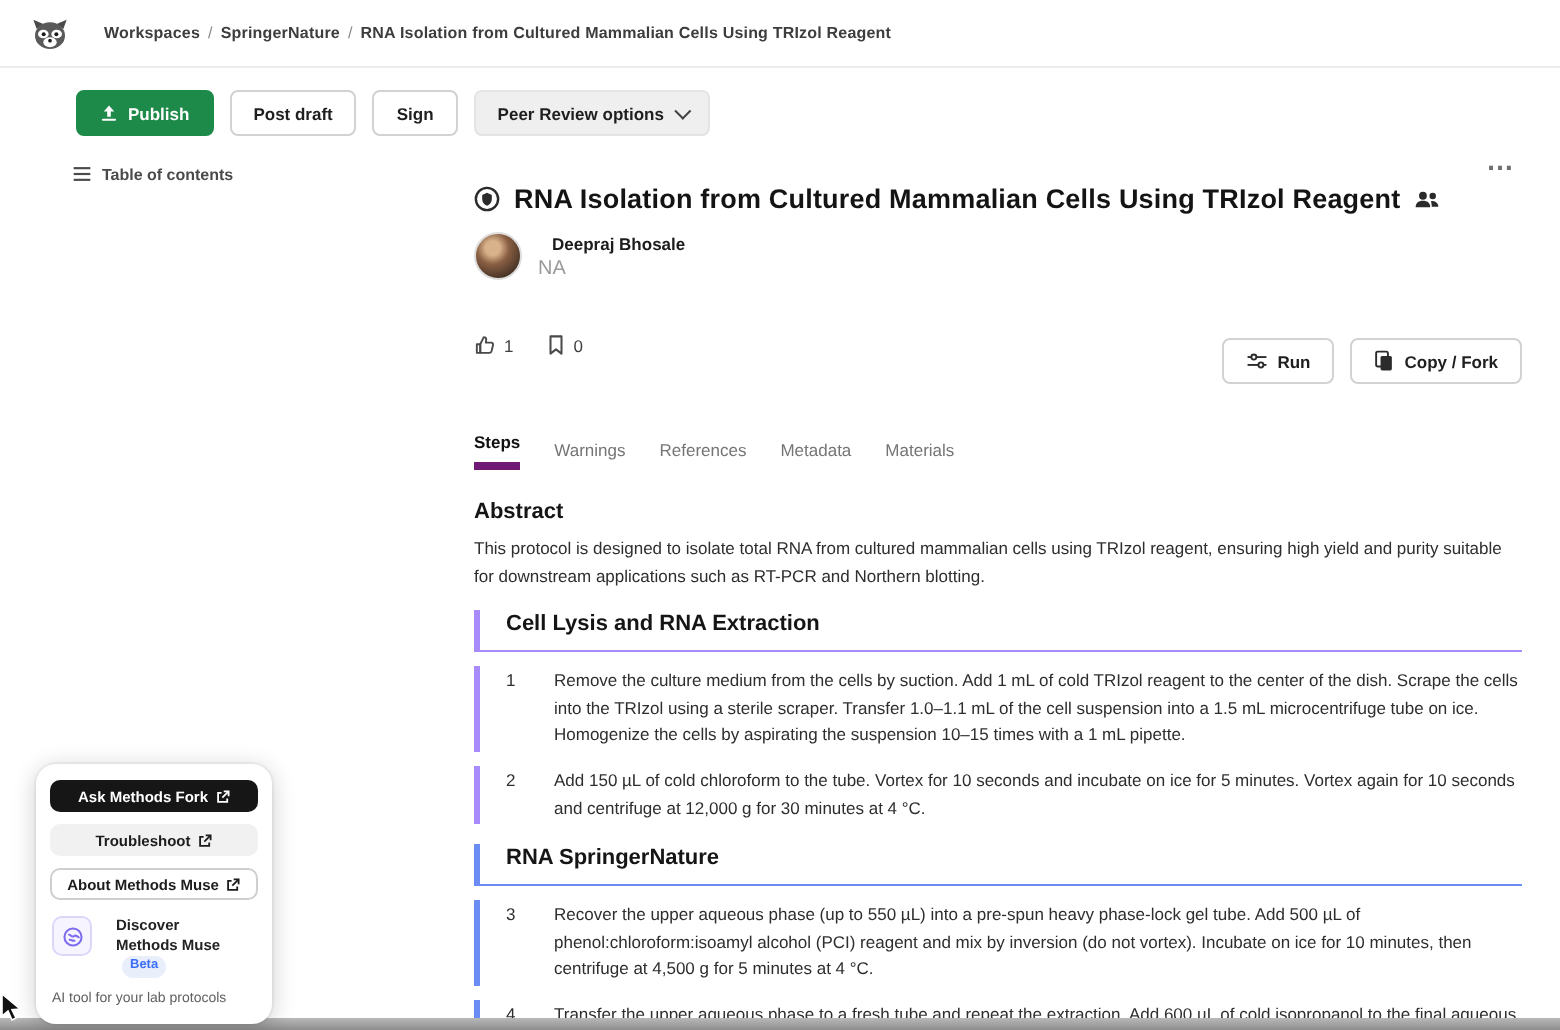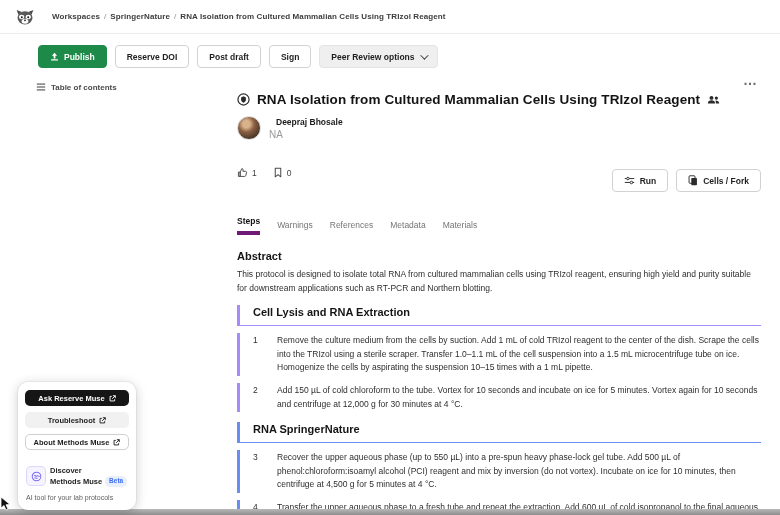--- a/index.html
+++ b/index.html
@@ -60,21 +60,21 @@
   .acc-blue { border-color:#6b8cf2; }
 
   
   .muse { position:absolute; left:18px; top:382px; width:118px; background:#fff; border-radius:10px;
     box-shadow:0 2px 12px rgba(0,0,0,.20), 0 0 0 1px rgba(0,0,0,.04); padding:8px 7px 7px; display:flex; flex-direction:column; gap:6px; z-index:5; }
   .muse-btn { height:16px; border-radius:5px; display:flex; align-items:center; justify-content:center; gap:4px;
     font-size:7.5px; font-weight:700; cursor:pointer; border:1px solid transparent; }
   .muse-ask { background:#161616; color:#fff; }
   .muse-trouble { background:#f1f1f1; color:#1d1d1d; }
   .muse-about { background:#fff; color:#1d1d1d; border-color:#cfcfcf; }
-  .muse-discover { display:flex; align-items:flex-start; gap:4px; padding:2px 1px 0; cursor:pointer;margin-top:8px; }
+  .muse-discover { display:flex; align-items:flex-start; gap:12px; padding:2px 1px 0; cursor:pointer; }
   .muse-ico { width:20px; height:20px; flex:none; border:1px solid #ddd6fb; background:#f6f4ff; border-radius:5px;
     display:flex; align-items:center; justify-content:center; }
   .muse-dis-text { font-size:7.5px; font-weight:700; color:#232323; line-height:1.35; }
   .beta { display:inline-block; font-size:6.5px; font-weight:700; color:#3b6ef6; background:#e9eefb;
     border-radius:6px; padding:1px 4px; margin-left:3px; vertical-align:1px; }
   .muse-caption { font-size:7px; color:#606060; padding:1px 1px 2px; }
 
   
   .bottom-strip { position:absolute; left:0; right:0; bottom:0; height:6px;
     background:linear-gradient(#b9b9b9,#8d8d8d); }
@@ -110,23 +110,20 @@
 
 <div class="toolbar">
   <button class="btn btn-publish">
     <span>
       <svg width="9" height="9" viewBox="0 0 12 12">
           <path d="M6 1 L2.5 5 H4.8 V8.5 H7.2 V5 H9.5 Z" fill="#fff"></path>
           <path d="M2 10.5 H10" stroke="#fff" stroke-width="1.4" stroke-linecap="round"></path>
         </svg>
     </span>
     <span>Publish</span>
-  </button>
-  <button class="btn">
-    <span>Reserve DOI</span>
   </button>
   <button class="btn">
     <span>Post draft</span>
   </button>
   <button class="btn">
     <span>Sign</span>
   </button>
   <button class="btn btn-gray">
     <span>Peer Review options</span>
     <span class="chev"></span>
@@ -208,21 +205,21 @@
         </span>
         <span>Run</span>
       </button>
       <button class="btn">
         <span>
           <svg width="10" height="11" viewBox="0 0 12 14">
               <rect x="1" y="1" width="7.5" height="9.5" rx="1" fill="none" stroke="#2b2b2b" stroke-width="1.2"></rect>
               <rect x="3.8" y="3.8" width="7.2" height="9.2" rx="1" fill="#2b2b2b"></rect>
             </svg>
         </span>
-        <span>Cells / Fork</span>
+        <span>Copy / Fork</span>
       </button>
     </div>
   </div>
 
   <div class="tabs">
     <div class="tab active">Steps</div>
     <div class="tab">Warnings</div>
     <div class="tab">References</div>
     <div class="tab">Metadata</div>
     <div class="tab">Materials</div>
@@ -253,21 +250,21 @@
     </div>
     <div class="step acc-blue">
       <div class="step-num">4</div>
       <div class="step-text">Transfer the upper aqueous phase to a fresh tube and repeat the extraction. Add 600 µL of cold isopropanol to the final aqueous phase, invert several times, and incubate at -20 °C for 1 hour.</div>
     </div>
   </div>
 </div>
 
 <div class="muse">
   <div class="muse-btn muse-ask">
-    <span>Ask Reserve Muse</span>
+    <span>Ask Methods Fork</span>
     <span>
       <svg width="7" height="7" viewBox="0 0 10 10" fill="none" stroke="#fff" stroke-width="1.3">
           <path d="M4 2 H1.5 V8.5 H8 V6"></path>
           <path d="M5.5 1 H9 V4.5"></path>
           <path d="M9 1 L4.5 5.5"></path>
         </svg>
     </span>
   </div>
   <div class="muse-btn muse-trouble">
     <span>Troubleshoot</span>

